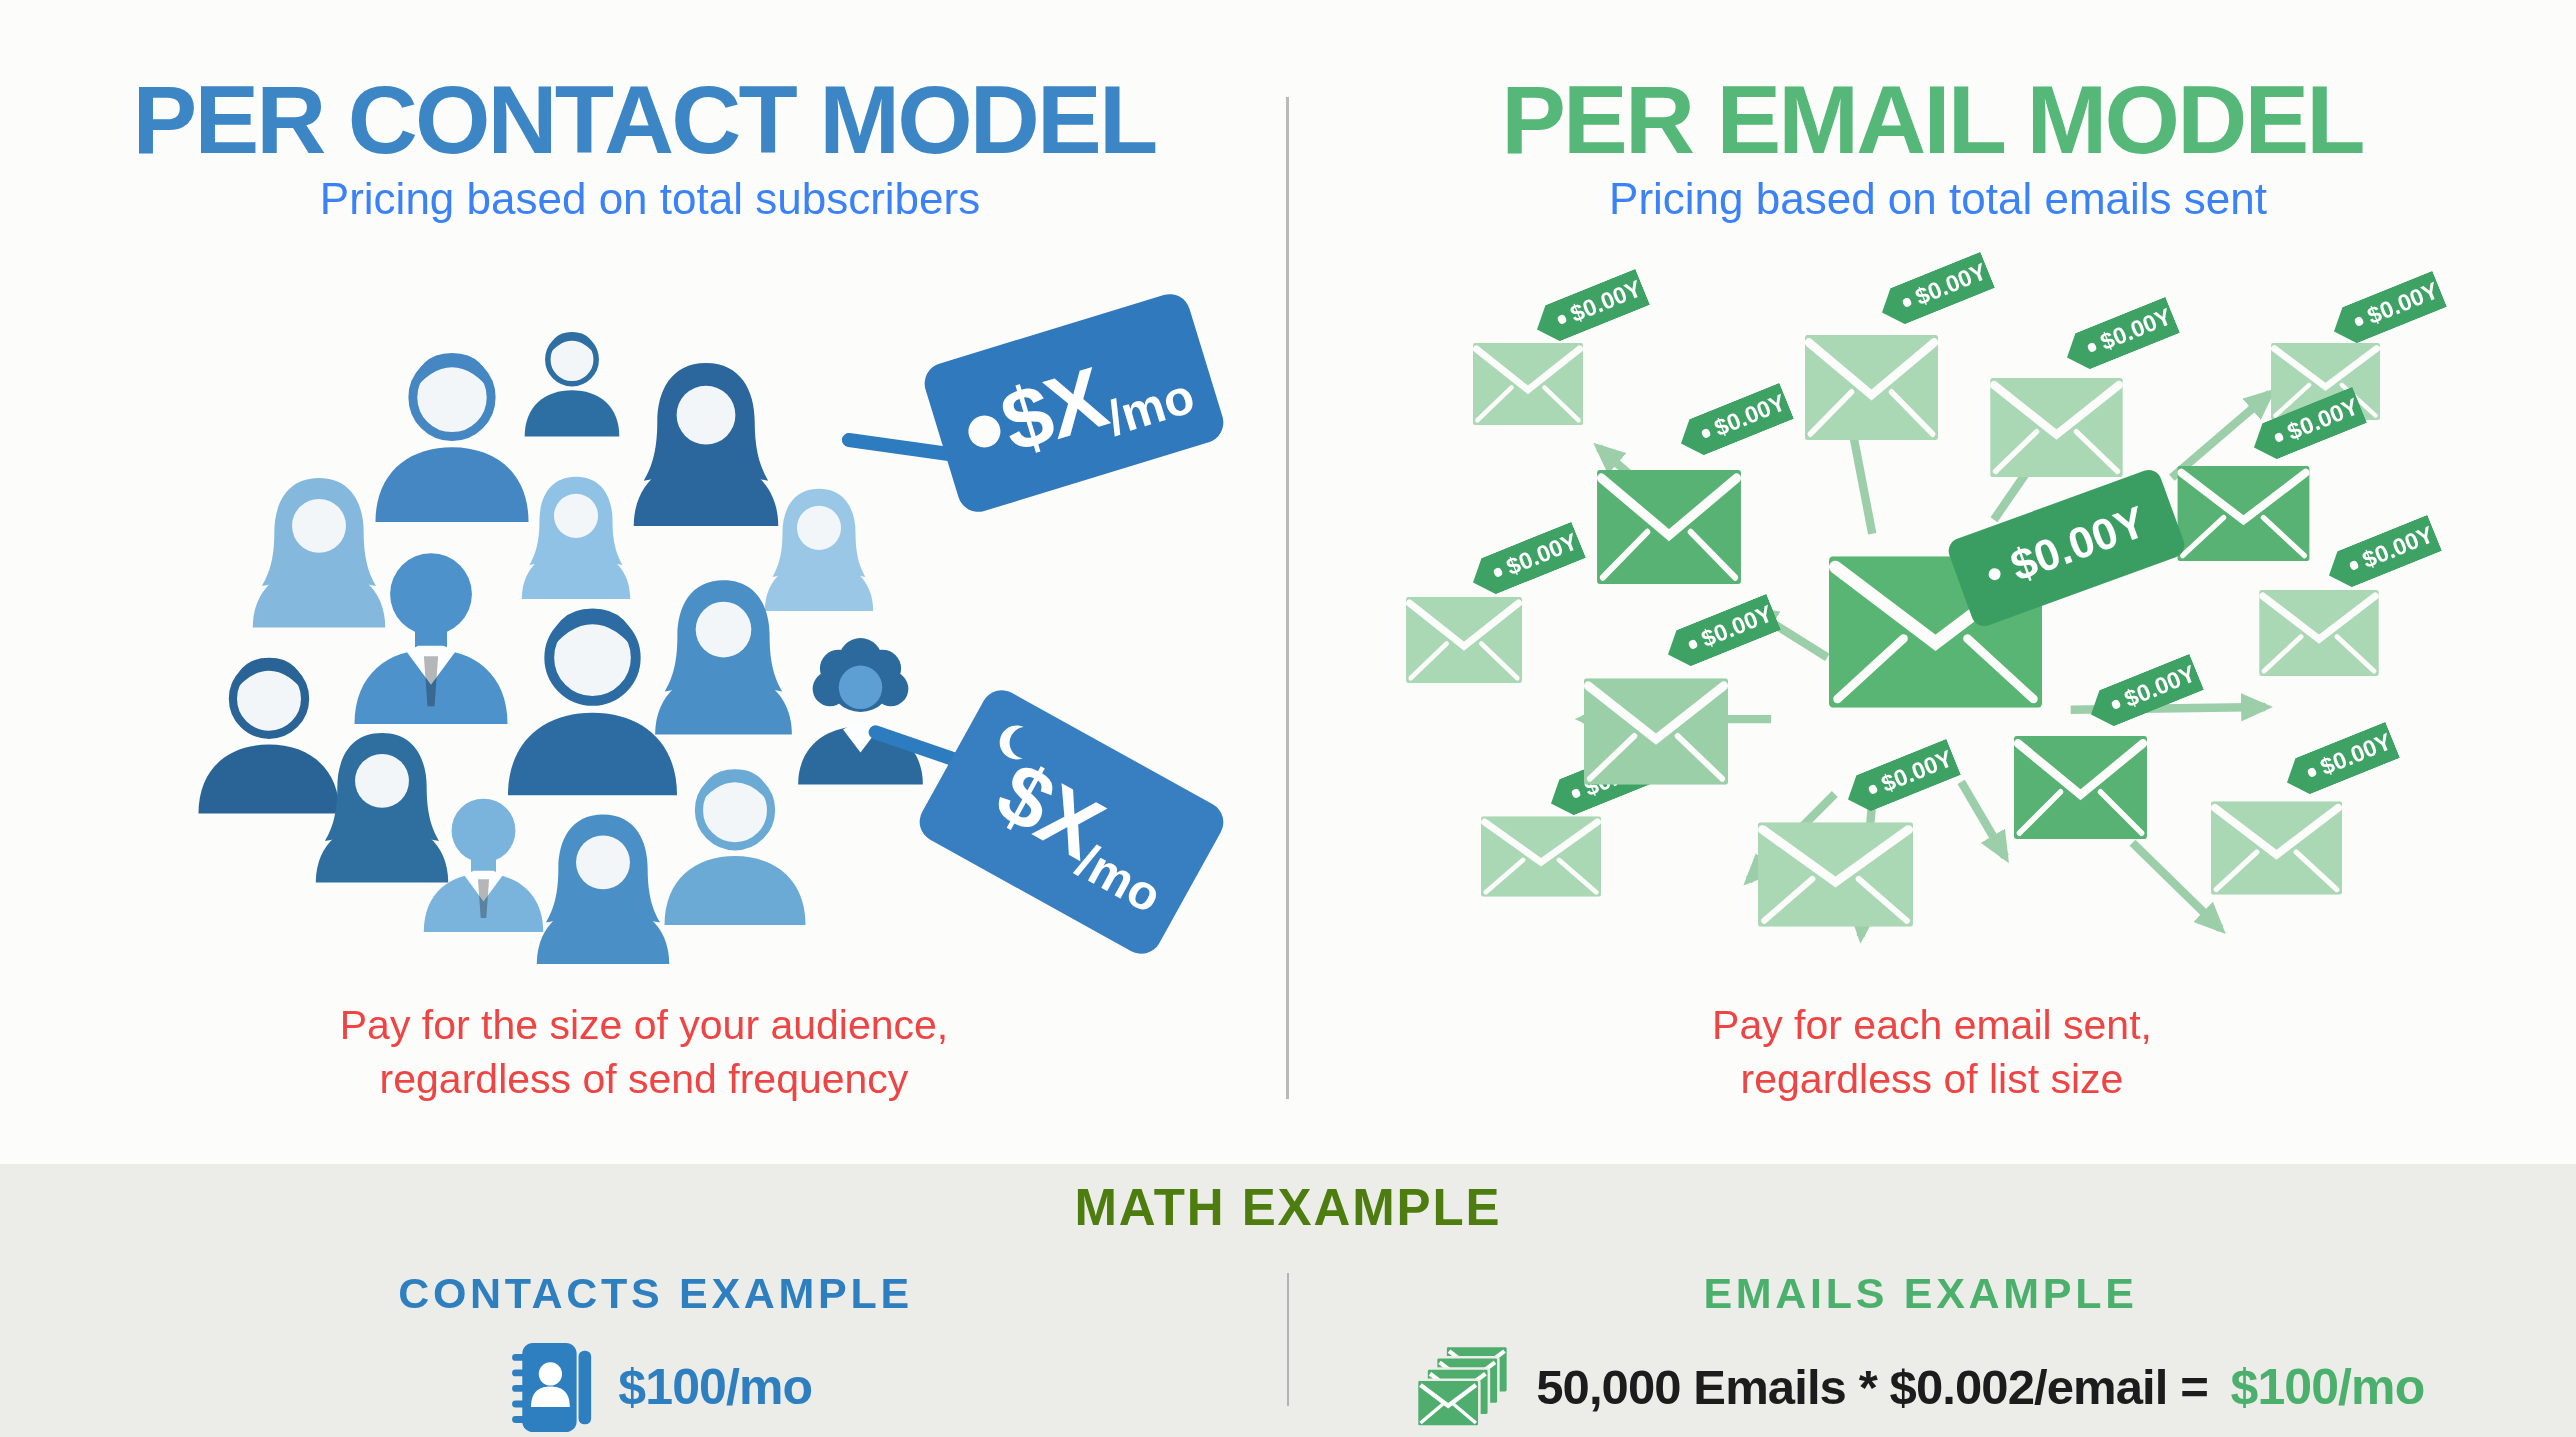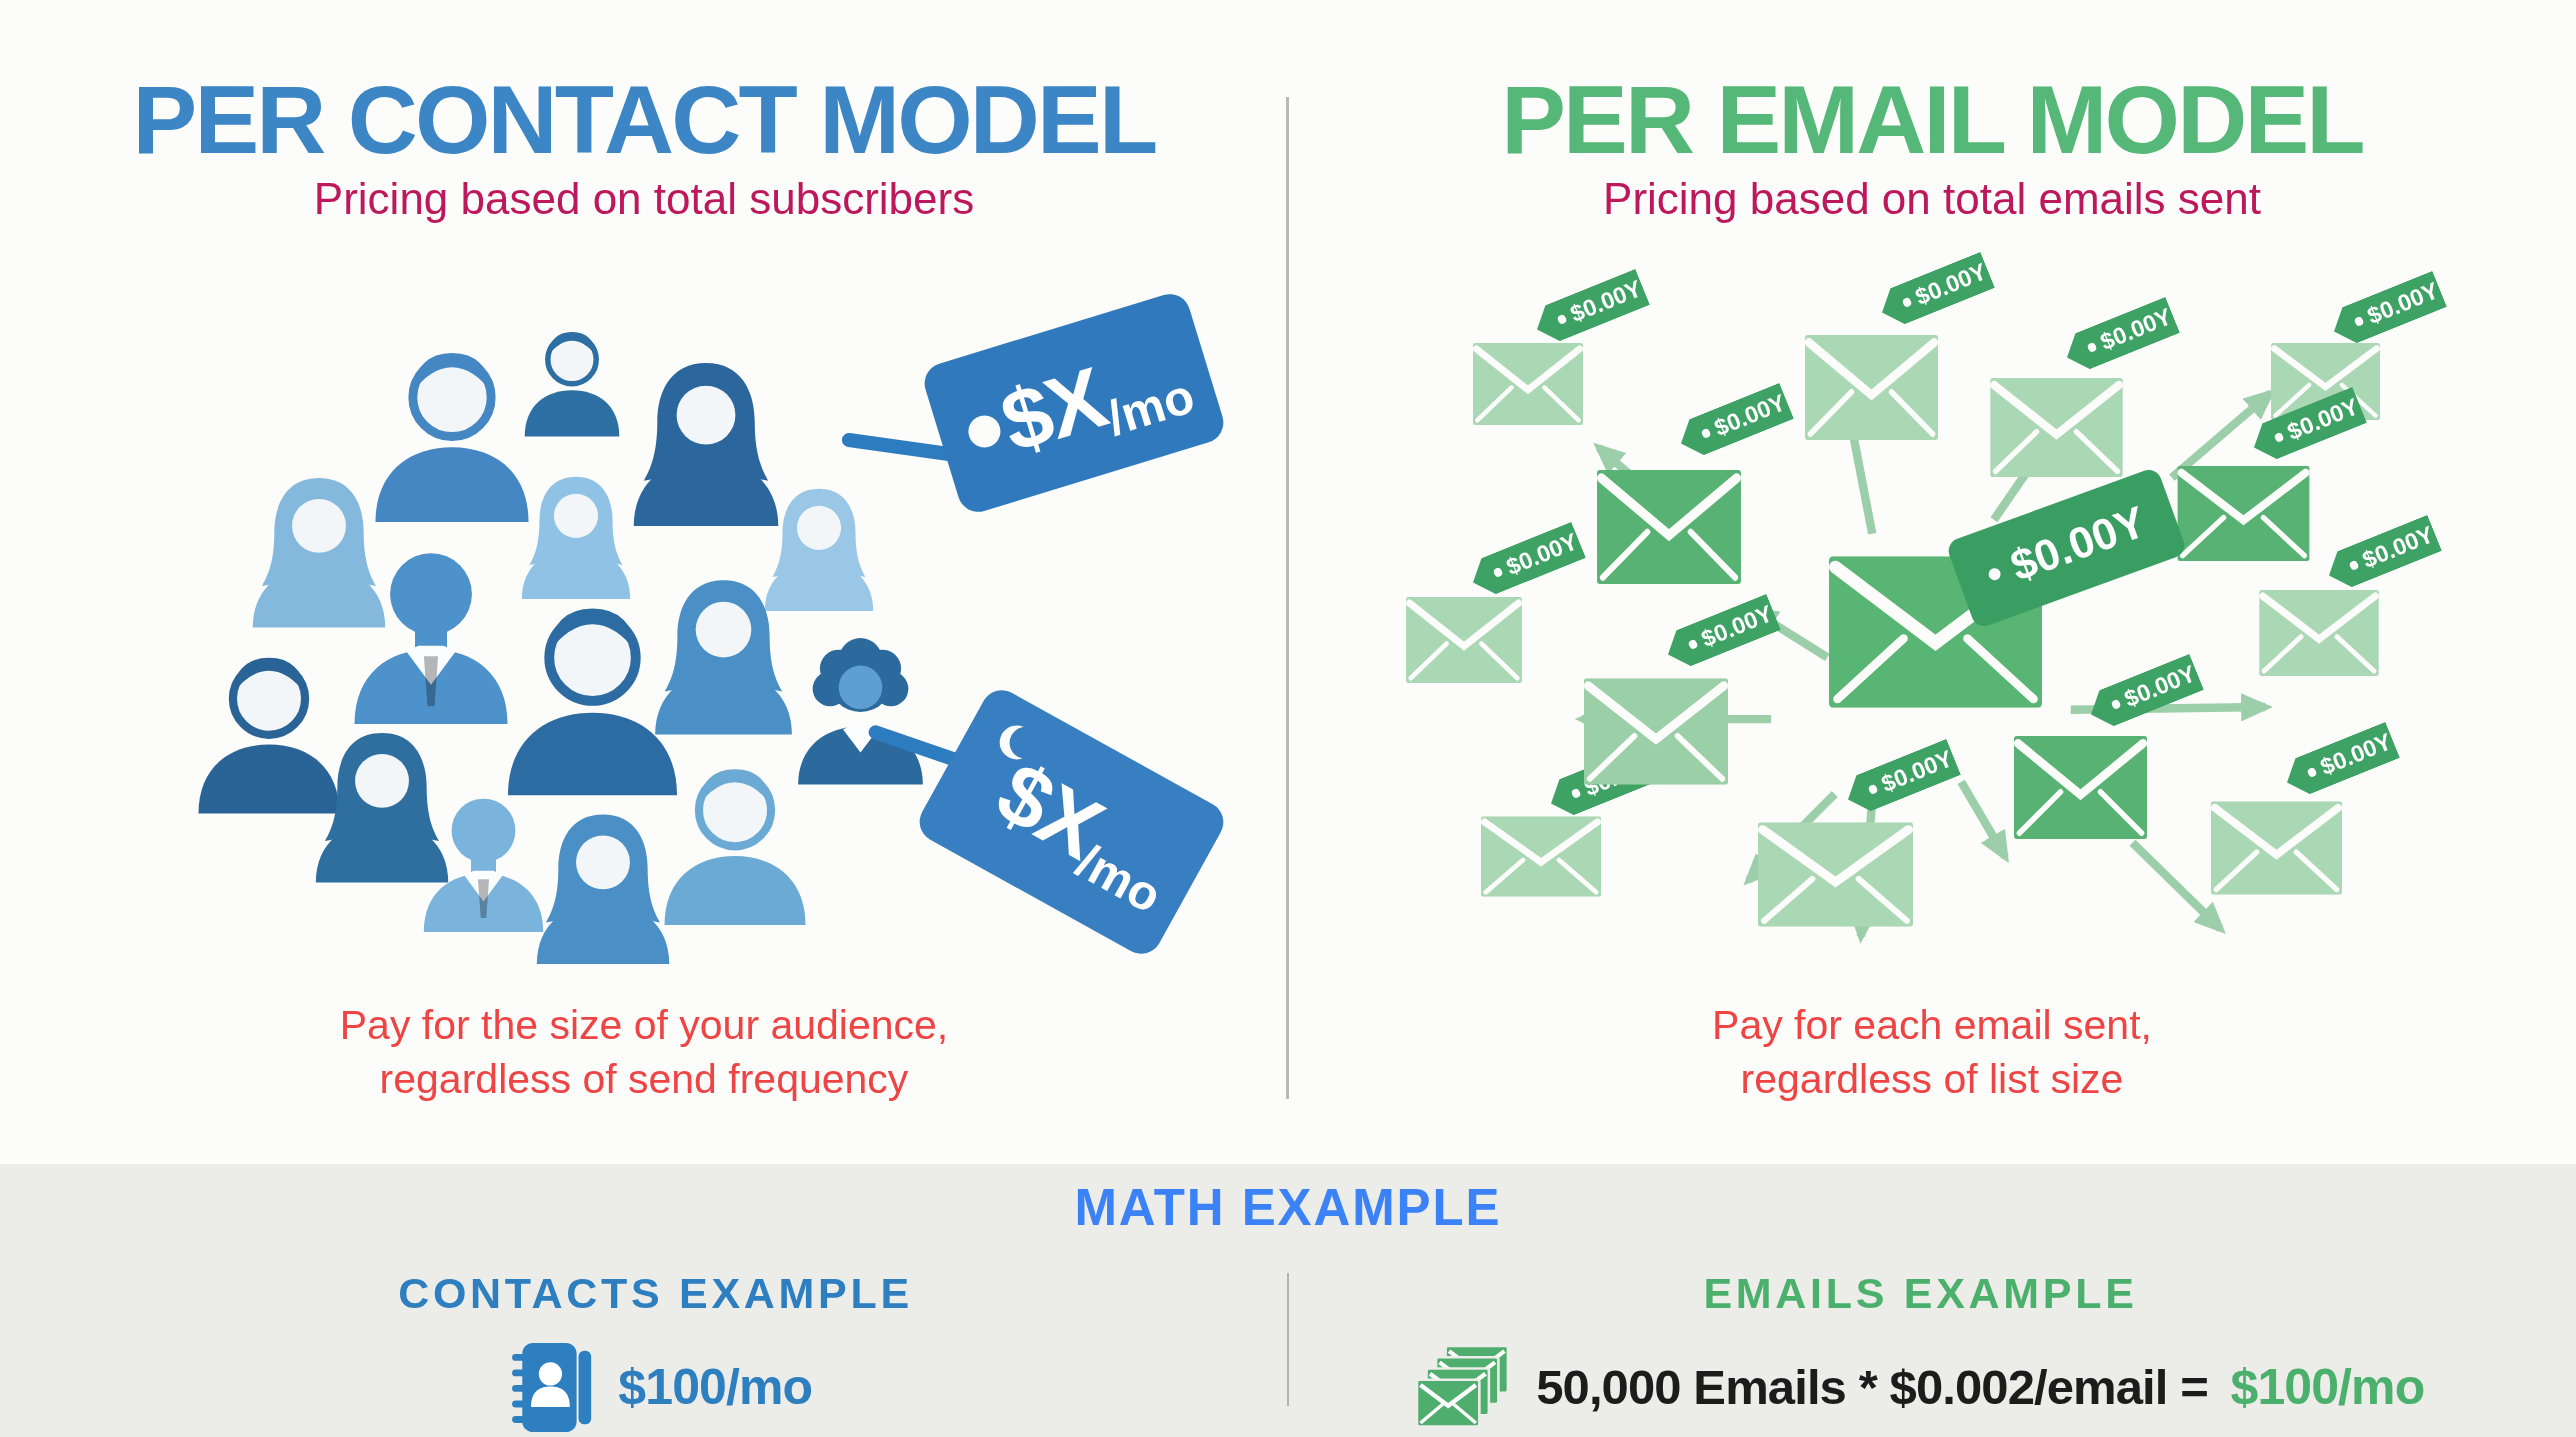--- a/index.html
+++ b/index.html
@@ -4,21 +4,21 @@
 <style>
   html,body{margin:0;padding:0;}
   body{font-family:"Liberation Sans", sans-serif; background:#fcfcfa;}
   #stage{position:relative;width:2576px;height:1438px;background:#fcfcfa;overflow:hidden;}
 
   .abs{position:absolute;}
 
   
   .panel-title{position:absolute;width:1288px;text-align:center;font-weight:700;
     font-size:97px;letter-spacing:-2.8px;line-height:1;}
-  .panel-sub{position:absolute;width:1288px;text-align:center;font-size:44px;color:#be185d;}
+  .panel-sub{position:absolute;width:1288px;text-align:center;font-size:44px;color:#3b82f6;padding-left:6px;}
 
   
   .caption{position:absolute;width:1288px;text-align:center;font-size:41px;line-height:54px;color:#ef4444;}
 
   
   .vdiv{position:absolute;background:#b9b9b9;}
 
   
   .person{position:absolute;}
   .person svg{width:100%;height:100%;display:block;overflow:visible;}
@@ -40,21 +40,21 @@
     clip-path:polygon(0 50%,15% 0,100% 0,100% 100%,15% 100%);transform:rotate(-22deg);transform-origin:left center;}
   .minitag .dot{width:8.4px;height:8.4px;border-radius:50%;background:#fff;flex:0 0 auto;}
   .centertag{position:absolute;left:1954px;top:502px;width:225px;height:92px;background:#3a9e62;border-radius:13px;
     color:#fff;font-weight:700;font-size:44px;display:flex;align-items:center;gap:13px;justify-content:center;
     transform:rotate(-20deg);z-index:30;}
   .centertag .dot{width:12px;height:12px;border-radius:50%;background:#fff;}
 
   
   .band{position:absolute;left:0;top:1164px;width:2576px;height:274px;background:#ecece9;}
   .math-title{position:absolute;left:0;top:1178px;width:2576px;text-align:center;font-weight:700;
-    font-size:51px;letter-spacing:1.9px;color:#3b82f6;}
+    font-size:51px;letter-spacing:1.9px;color:#4d7c0f;}
   .col-heading{font-weight:700;font-size:43px;letter-spacing:3.7px;text-align:center;}
   .formula-row{display:flex;align-items:center;justify-content:center;gap:22.5px;margin-top:20.6px;}
   .formula{font-weight:700;font-size:49px;letter-spacing:-0.9px;color:#1c1c1c;white-space:nowrap;}
   .formula-total{font-weight:700;font-size:50px;letter-spacing:-0.9px;white-space:nowrap;}
   .example-col{position:absolute;width:1161px;}
   .mini-icon{width:97px;height:97px;flex:0 0 auto;}
   .mini-icon svg{width:100%;height:100%;display:block;}
 </style>
 </head>
 <body>

